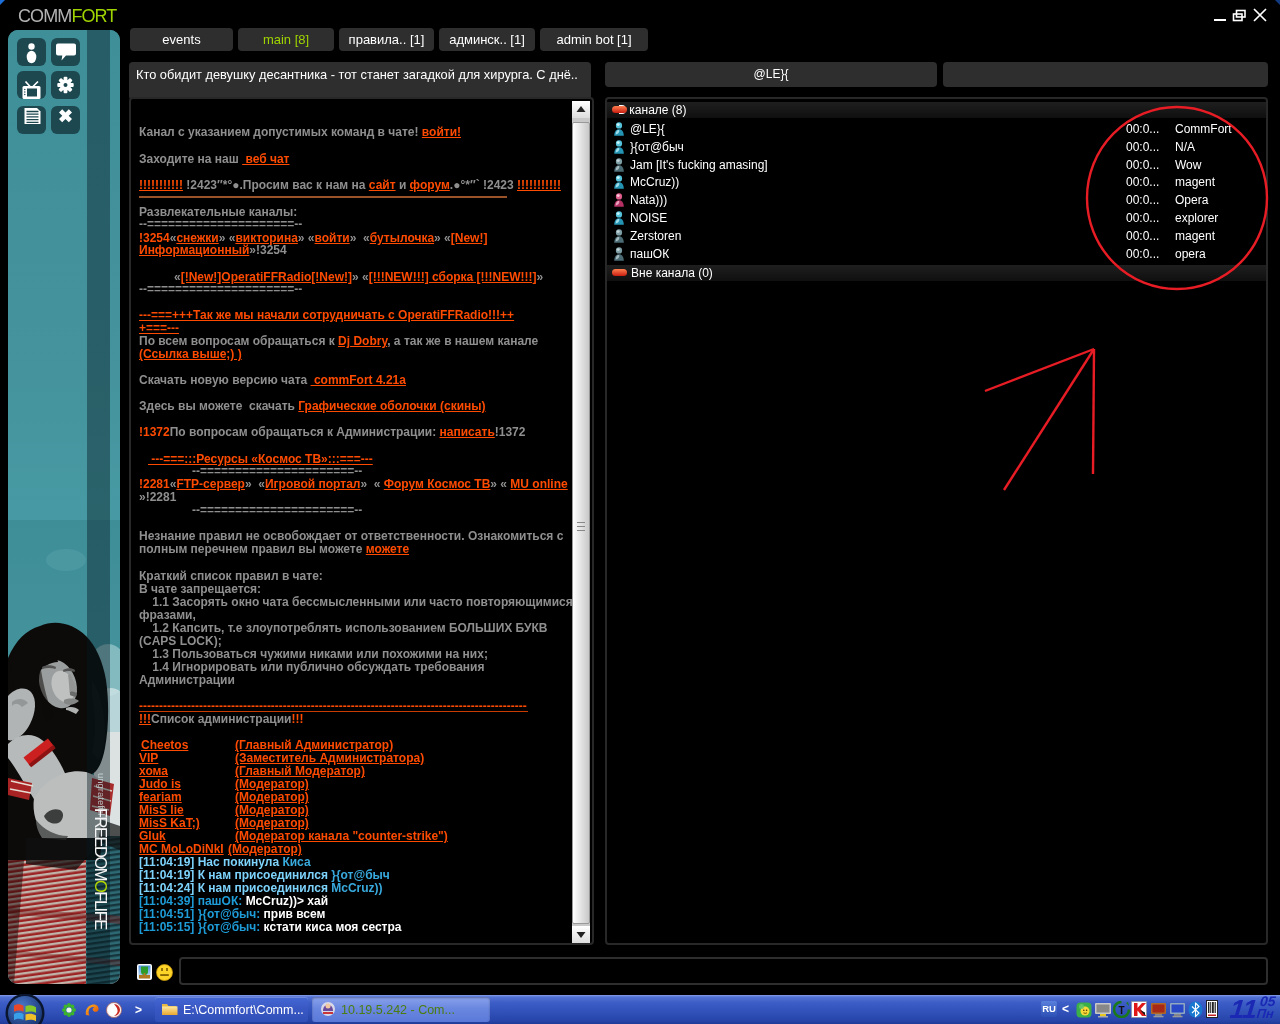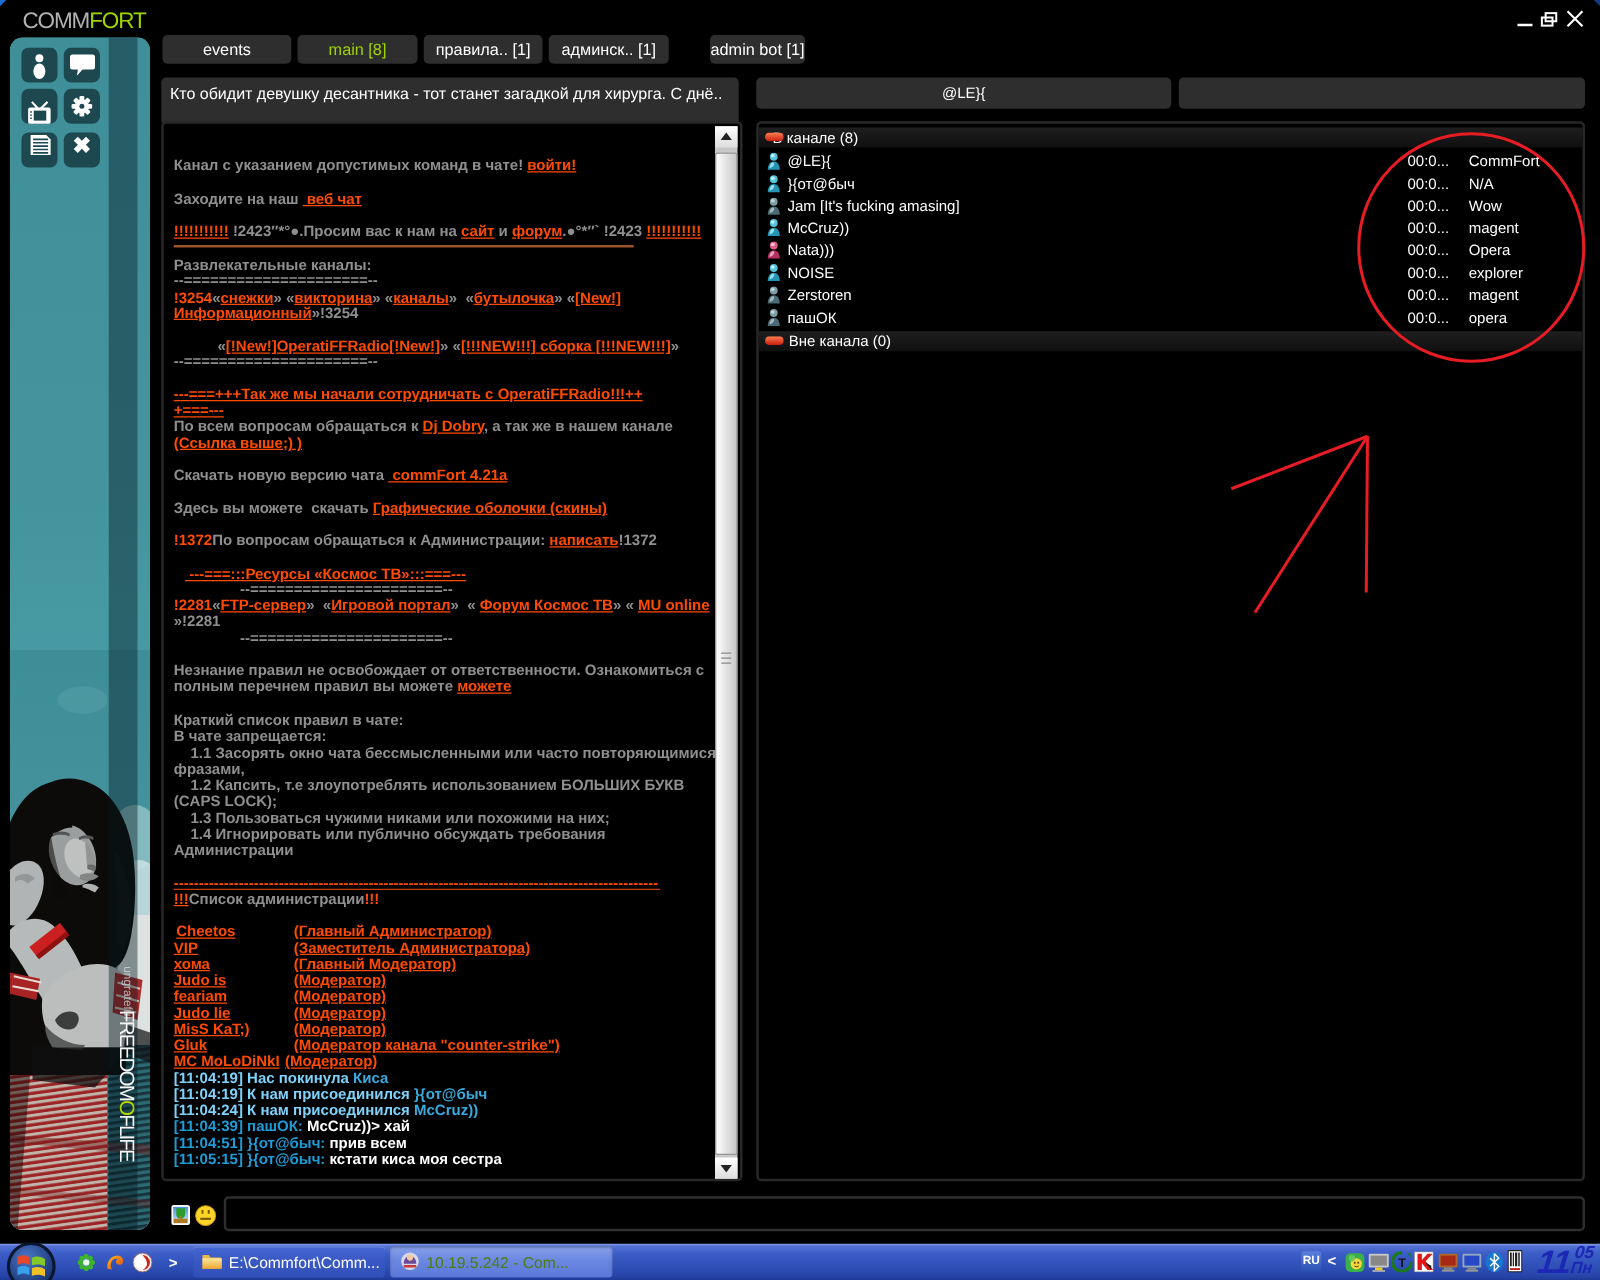--- a/index.html
+++ b/index.html
@@ -152,33 +152,33 @@
     <path d="M42 74.5 l3.2 -3.2 l3.3 3.3 l3.3 -3.3 l3.2 3.2 l-3.3 3.3 l3.3 3.3 l-3.2 3.2 l-3.3 -3.3 l-3.3 3.3 l-3.2 -3.2 l3.3 -3.3 Z"></path>
   </g>
 </svg>
 <div class="abs" style="left:96px;top:773px;writing-mode:vertical-rl;font-size:9.5px;color:#c8d4d6;opacity:0.85">ungrateful</div>
 <div class="abs" style="left:91px;top:808px;writing-mode:vertical-rl;font-size:16.5px;color:#f4f4f4;letter-spacing:-1.5px">FREEDOM<span style="color:#b5d800">O</span>FLIFE</div>
 
 <div class="tab" style="left:130px;width:103px">events</div>
 <div class="tab" style="left:238px;width:96px;color:#9fd400">main [8]</div>
 <div class="tab" style="left:339px;width:95px">правила.. [1]</div>
 <div class="tab" style="left:439px;width:96px">админск.. [1]</div>
-<div class="tab" style="left:568px;width:76px">admin bot [1]</div>
+<div class="tab" style="left:540px;width:108px">admin bot [1]</div>
 
 <div class="abs" style="left:129px;top:62px;width:462px;height:38px;background:#2e2e2e;border-radius:4px;color:#fff;font-size:12.8px;line-height:25px;padding-left:7px;white-space:pre;overflow:hidden">Кто обидит девушку десантника - тот станет загадкой для хирурга. С днё..</div>
 <div class="abs" style="left:605px;top:62px;width:332px;height:25px;background:#2e2e2e;border-radius:4px;color:#fff;font-size:12px;line-height:25px;text-align:center">@LE}{</div>
 <div class="abs" style="left:943px;top:62px;width:325px;height:25px;background:#2e2e2e;border-radius:4px"></div>
 
 <div class="abs" style="left:129px;top:97px;width:465px;height:848px;border:2px solid #282828;border-radius:4px;background:#000"></div>
 <div class="cl" style="left:139px;top:125px"><span class="g">Канал с указанием допустимых команд в чате! </span><span class="o">войти!</span></div>
 <div class="cl" style="left:139px;top:152px"><span class="g">Заходите на наш </span><span class="o"> веб чат</span></div>
 <div class="cl" style="left:139px;top:178px"><span class="o">!!!!!!!!!!!</span><span class="g"> !2423″*°●.Просим вас к нам на </span><span class="o">сайт</span><span class="g"> и </span><span class="o">форум</span><span class="g">.●°*″` !2423 </span><span class="o">!!!!!!!!!!!</span></div>
 <div class="cl" style="left:139px;top:205px"><span class="g">Развлекательные каналы:</span></div>
 <div class="cl" style="left:139px;top:217px"><span class="g">--=====================--</span></div>
-<div class="cl" style="left:139px;top:231px"><span class="on">!3254</span><span class="g">«</span><span class="o">снежки</span><span class="g">» «</span><span class="o">викторина</span><span class="g">» «</span><span class="o">каналы</span><span class="g">»&nbsp; «</span><span class="o">бутылочка</span><span class="g">» «</span><span class="o">[New!]</span></div>
+<div class="cl" style="left:139px;top:231px"><span class="on">!3254</span><span class="g">«</span><span class="o">снежки</span><span class="g">» «</span><span class="o">викторина</span><span class="g">» «</span><span class="o">войти</span><span class="g">»&nbsp; «</span><span class="o">бутылочка</span><span class="g">» «</span><span class="o">[New!]</span></div>
 <div class="cl" style="left:139px;top:243px"><span class="o">Информационный</span><span class="g">»!3254</span></div>
 <div class="cl" style="left:174px;top:270px"><span class="g">«</span><span class="o">[!New!]OperatiFFRadio[!New!]</span><span class="g">» «</span><span class="o">[!!!NEW!!!] сборка [!!!NEW!!!]</span><span class="g">»</span></div>
 <div class="cl" style="left:139px;top:282px"><span class="g">--=====================--</span></div>
 <div class="cl" style="left:139px;top:308px"><span class="o">---===+++Так же мы начали сотрудничать с OperatiFFRadio!!!++</span></div>
 <div class="cl" style="left:139px;top:321px"><span class="o">+===---</span></div>
 <div class="cl" style="left:139px;top:334px"><span class="g">По всем вопросам обращаться к </span><span class="o">Dj Dobry</span><span class="g">, а так же в нашем канале</span></div>
 <div class="cl" style="left:139px;top:347px"><span class="o">(Ссылка выше;) )</span></div>
 <div class="cl" style="left:139px;top:373px"><span class="g">Скачать новую версию чата </span><span class="o"> commFort 4.21a</span></div>
 <div class="cl" style="left:139px;top:399px"><span class="g">Здесь вы можете&nbsp; скачать </span><span class="o">Графические оболочки (скины)</span></div>
 <div class="cl" style="left:139px;top:425px"><span class="on">!1372</span><span class="g">По вопросам обращаться к Администрации: </span><span class="o">написать</span><span class="g">!1372</span></div>
@@ -209,21 +209,21 @@
 <div class="cl" style="left:141px;top:738px"><span class="o">Cheetos</span></div>
 <div class="cl" style="left:235px;top:738px"><span class="o">(Главный Администратор)</span></div>
 <div class="cl" style="left:139px;top:751px"><span class="o">VIP</span></div>
 <div class="cl" style="left:235px;top:751px"><span class="o">(Заместитель Администратора)</span></div>
 <div class="cl" style="left:139px;top:764px"><span class="o">хома</span></div>
 <div class="cl" style="left:235px;top:764px"><span class="o">(Главный Модератор)</span></div>
 <div class="cl" style="left:139px;top:777px"><span class="o">Judo is</span></div>
 <div class="cl" style="left:235px;top:777px"><span class="o">(Модератор)</span></div>
 <div class="cl" style="left:139px;top:790px"><span class="o">feariam</span></div>
 <div class="cl" style="left:235px;top:790px"><span class="o">(Модератор)</span></div>
-<div class="cl" style="left:139px;top:803px"><span class="o">Judo lie</span></div>
+<div class="cl" style="left:139px;top:803px"><span class="o">MisS lie</span></div>
 <div class="cl" style="left:235px;top:803px"><span class="o">(Модератор)</span></div>
 <div class="cl" style="left:139px;top:816px"><span class="o">MisS KaT;)</span></div>
 <div class="cl" style="left:235px;top:816px"><span class="o">(Модератор)</span></div>
 <div class="cl" style="left:139px;top:829px"><span class="o">Gluk</span></div>
 <div class="cl" style="left:235px;top:829px"><span class="o">(Модератор канала "counter-strike")</span></div>
 <div class="cl" style="left:139px;top:842px"><span class="o">MC MoLoDiNkI</span></div>
 <div class="cl" style="left:228px;top:842px"><span class="o">(Модератор)</span></div>
 <div class="abs" style="left:139px;top:196px;width:368px;height:1.5px;background:#9a5228"></div>
 <div class="abs" style="left:139px;top:711px;width:389px;height:1px;background:#c83c00"></div>
 

